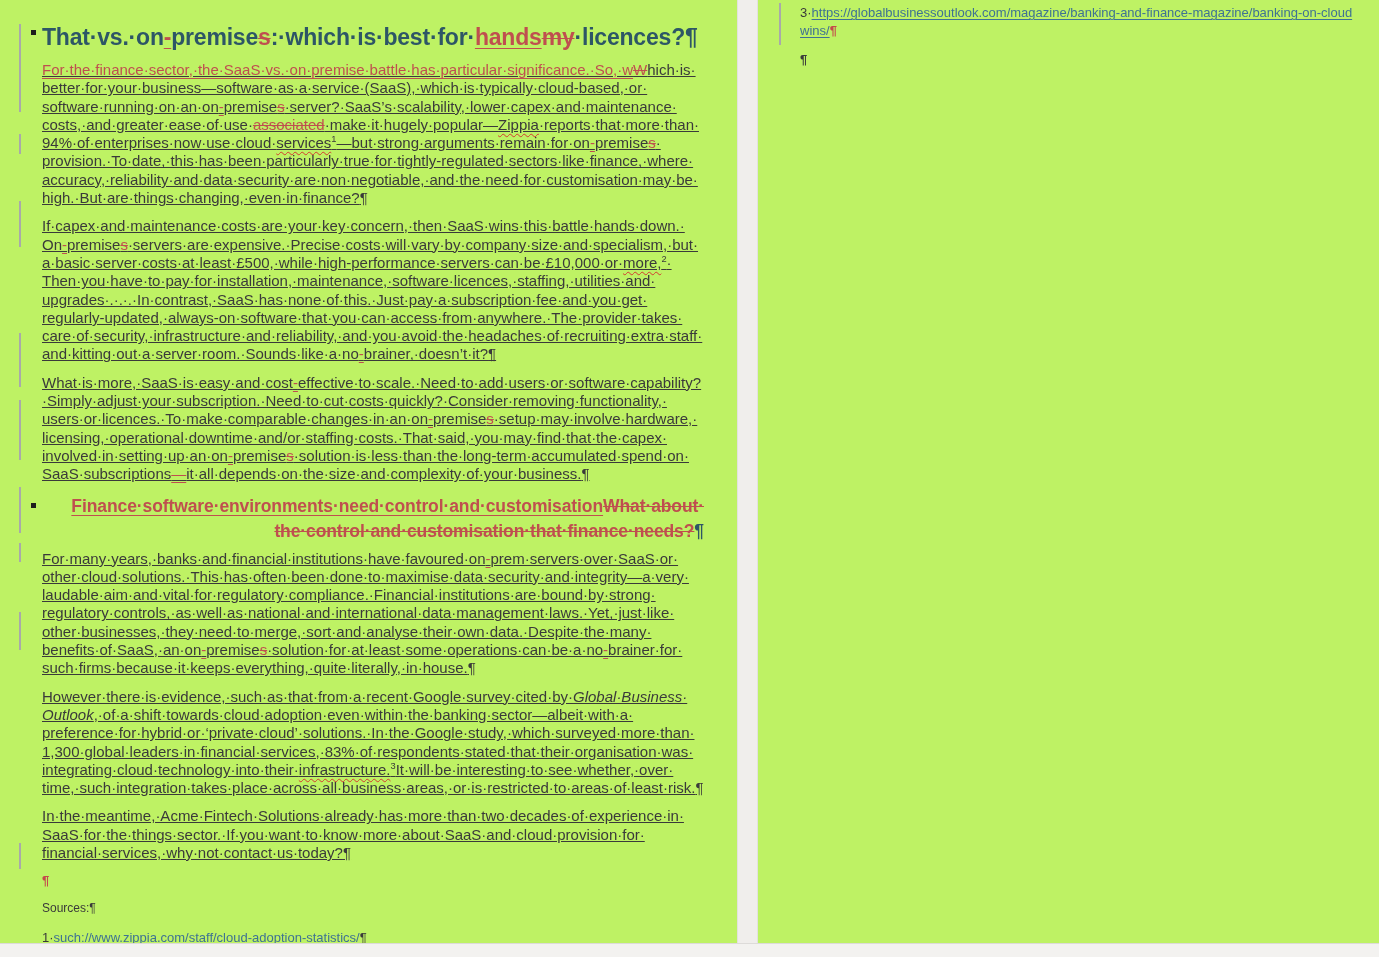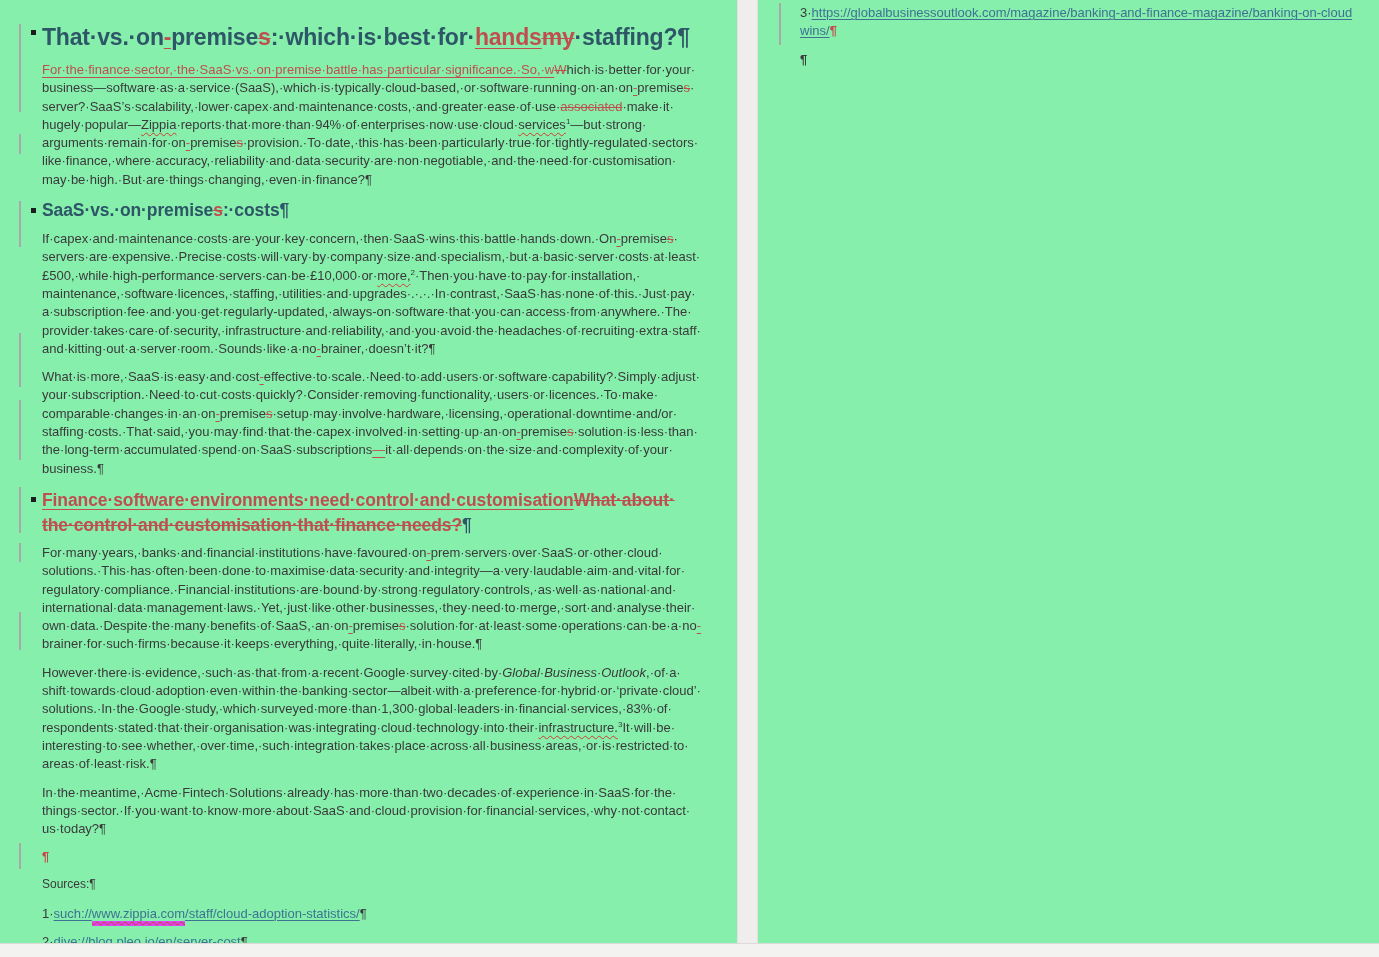--- a/index.html
+++ b/index.html
@@ -1,37 +1,37 @@
 <!DOCTYPE html>
 <html><head>
 <meta charset="utf-8">
 <style>
   html,body{margin:0;padding:0;width:1379px;height:957px;overflow:hidden;
     background:#ffffff;font-family:"Liberation Sans",sans-serif;}
   .canvas{position:relative;width:1379px;height:957px;}
 
-  .page{position:absolute;top:0;background:#86efac;height:944px;overflow:hidden;}
+  .page{position:absolute;top:0;background:#bef264;height:944px;overflow:hidden;}
   .page-left{left:0;width:737px;}
   .page-right{left:758px;width:621px;}
   .page-gap{position:absolute;top:0;left:737px;width:21px;height:944px;
     background:#f0eeec;border-left:1px solid #e3e1df;border-right:1px solid #e3e1df;box-sizing:border-box;}
   .bottom-band{position:absolute;left:0;top:943px;width:1379px;height:14px;
     background:#f3f2f0;border-top:1px solid #dddbd9;}
 
   .content{position:absolute;top:23px;left:42px;width:662px;}
   .content-right{position:absolute;top:4px;left:42px;width:575px;}
 
   .block{position:relative;}
   .b-title{font-size:23px;line-height:28px;font-weight:700;color:#2d5666;
     letter-spacing:-0.2px;margin:0 0 10px 0;}
   .b-h2,.b-h3{font-size:17.5px;line-height:23px;font-weight:700;color:#2d5666;
     letter-spacing:-0.1px;}
   .b-h2{margin:0 0 8px 0;}
-  .b-h3{line-height:25px;margin:0 0 6px 0;}
-  .b-para{font-size:13px;line-height:18.3px;color:#3a3a3a;margin:0 0 10px 0;}
+  .b-h3{line-height:25px;margin:0 0 6px 0;text-align:right;}
+  .b-para{font-size:15px;line-height:18.3px;color:#3a3a3a;margin:0 0 10px 0;text-decoration:underline;}
   .b-mark{font-size:13px;line-height:18px;margin:0 0 9px 0;}
   .b-sources{font-size:12px;line-height:18.3px;color:#3a3a3a;margin:0 0 11px 0;}
   .b-src{font-size:13px;line-height:18.3px;color:#3a3a3a;margin:0 0 10px 0;}
 
   .hmarker{position:absolute;left:-11px;top:9px;width:5px;height:5px;background:#1d1d1d;}
   .b-title .hmarker{top:7px;}
 
   .r-normal{}
   .r-ins{color:#bf4f4f;text-decoration:underline;text-decoration-thickness:1px;text-underline-offset:3px;}
   .r-del{color:#bf4f4f;text-decoration:line-through;text-decoration-thickness:1px;}
@@ -48,23 +48,22 @@
   .r-bold{font-weight:700;}
 
   .change-bar{position:absolute;width:2px;background:#a9a9a9;}
 </style>
 </head>
 <body>
 
 <div class="canvas">
   <div class="page page-left" id="pageLeft">
     <div class="content" id="contentLeft">
-        <div class="block b-title"><span class="hmarker"></span><span class="r-normal">That·​vs.·​on</span><span class="r-ins">-</span><span class="r-normal">premise</span><span class="r-del">s</span><span class="r-normal">:·​which·​is·​best·​for·​</span><span class="r-ins">hands</span><span class="r-del">my</span><span class="r-normal">·​staffing?</span><span class="r-pilteal">¶</span></div>
+        <div class="block b-title"><span class="hmarker"></span><span class="r-normal">That·​vs.·​on</span><span class="r-ins">-</span><span class="r-normal">premise</span><span class="r-del">s</span><span class="r-normal">:·​which·​is·​best·​for·​</span><span class="r-ins">hands</span><span class="r-del">my</span><span class="r-normal">·​licences?</span><span class="r-pilteal">¶</span></div>
         <div class="block b-para"><span class="r-ins">For·​the·​finance·​sector,·​the·​SaaS·​vs.·​on·​premise·​battle·​has·​particular·​significance.·​So,·​w</span><span class="r-del">W</span><span class="r-normal">hich·​is·​better·​for·​your·​business—software·​as·​a·​service·​(SaaS),·​which·​is·​typically·​cloud-based,·​or·​software·​running·​on·​an·​on</span><span class="r-ins">-</span><span class="r-normal">premise</span><span class="r-del">s</span><span class="r-normal">·​server?·​SaaS’s·​scalability,·​lower·​capex·​and·​maintenance·​costs,·​and·​greater·​ease·​of·​use·​</span><span class="r-del">associated</span><span class="r-normal">·​make·​it·​hugely·​popular—</span><span class="r-spell">Zippia</span><span class="r-normal">·​reports·​that·​more·​than·​94%·​of·​enterprises·​now·​use·​cloud·​</span><span class="r-spell">services</span><span class="r-sup">1</span><span class="r-normal">—but·​strong·​arguments·​remain·​for·​on</span><span class="r-ins">-</span><span class="r-normal">premise</span><span class="r-del">s</span><span class="r-normal">·​provision.·​To·​date,·​this·​has·​been·​particularly·​true·​for·​tightly-regulated·​sectors·​like·​finance,·​where·​accuracy,·​reliability·​and·​data·​security·​are·​non·​negotiable,·​and·​the·​need·​for·​customisation·​may·​be·​high.·​But·​are·​things·​changing,·​even·​in·​finance?</span><span class="r-pilcrow">¶</span></div>
-        <div class="block b-h2"><span class="hmarker"></span><span class="r-normal">SaaS·​vs.·​on·​premise</span><span class="r-del">s</span><span class="r-normal">:·​costs</span><span class="r-pilteal">¶</span></div>
         <div class="block b-para"><span class="r-normal">If·​capex·​and·​maintenance·​costs·​are·​your·​key·​concern,·​then·​SaaS·​wins·​this·​battle·​hands·​down.·​On</span><span class="r-ins">-</span><span class="r-normal">premise</span><span class="r-del">s</span><span class="r-normal">·​servers·​are·​expensive.·​Precise·​costs·​will·​vary·​by·​company·​size·​and·​specialism,·​but·​a·​basic·​server·​costs·​at·​least·​£500,·​while·​high-performance·​servers·​can·​be·​£10,000·​or·​</span><span class="r-spell">more,</span><span class="r-sup">2</span><span class="r-normal">·​Then·​you·​have·​to·​pay·​for·​installation,·​maintenance,·​software·​licences,·​staffing,·​utilities·​and·​upgrades·​.·​.·​.·​In·​contrast,·​SaaS·​has·​none·​of·​this.·​Just·​pay·​a·​subscription·​fee·​and·​you·​get·​regularly-updated,·​always-on·​software·​that·​you·​can·​access·​from·​anywhere.·​The·​provider·​takes·​care·​of·​security,·​infrastructure·​and·​reliability,·​and·​you·​avoid·​the·​headaches·​of·​recruiting·​extra·​staff·​and·​kitting·​out·​a·​server·​room.·​Sounds·​like·​a·​no</span><span class="r-ins">-</span><span class="r-normal">brainer,·​doesn’t·​it?</span><span class="r-pilcrow">¶</span></div>
         <div class="block b-para"><span class="r-normal">What·​is·​more,·​SaaS·​is·​easy·​and·​cost</span><span class="r-ins">-</span><span class="r-normal">effective·​to·​scale.·​Need·​to·​add·​users·​or·​software·​capability?·​Simply·​adjust·​your·​subscription.·​Need·​to·​cut·​costs·​quickly?·​Consider·​removing·​functionality,·​users·​or·​licences.·​To·​make·​comparable·​changes·​in·​an·​on</span><span class="r-ins">-</span><span class="r-normal">premise</span><span class="r-del">s</span><span class="r-normal">·​setup·​may·​involve·​hardware,·​licensing,·​operational·​downtime·​and/or·​staffing·​costs.·​That·​said,·​you·​may·​find·​that·​the·​capex·​involved·​in·​setting·​up·​an·​on</span><span class="r-ins">-</span><span class="r-normal">premise</span><span class="r-del">s</span><span class="r-normal">·​solution·​is·​less·​than·​the·​long-term·​accumulated·​spend·​on·​SaaS·​subscriptions</span><span class="r-ins">—</span><span class="r-normal">it·​all·​depends·​on·​the·​size·​and·​complexity·​of·​your·​business.</span><span class="r-pilcrow">¶</span></div>
         <div class="block b-h3"><span class="hmarker"></span><span class="r-ins">Finance·​software·​environments·​need·​control·​and·​customisation</span><span class="r-del">What·​about·​the·​control·​and·​customisation·​that·​finance·​needs?</span><span class="r-pilteal">¶</span></div>
         <div class="block b-para"><span class="r-normal">For·​many·​years,·​banks·​and·​financial·​institutions·​have·​favoured·​on</span><span class="r-ins">-</span><span class="r-normal">prem·​servers·​over·​SaaS·​or·​other·​cloud·​solutions.·​This·​has·​often·​been·​done·​to·​maximise·​data·​security·​and·​integrity—a·​very·​laudable·​aim·​and·​vital·​for·​regulatory·​compliance.·​Financial·​institutions·​are·​bound·​by·​strong·​regulatory·​controls,·​as·​well·​as·​national·​and·​international·​data·​management·​laws.·​Yet,·​just·​like·​other·​businesses,·​they·​need·​to·​merge,·​sort·​and·​analyse·​their·​own·​data.·​Despite·​the·​many·​benefits·​of·​SaaS,·​an·​on</span><span class="r-ins">-</span><span class="r-normal">premise</span><span class="r-del">s</span><span class="r-normal">·​solution·​for·​at·​least·​some·​operations·​can·​be·​a·​no</span><span class="r-ins">-</span><span class="r-normal">brainer·​for·​such·​firms·​because·​it·​keeps·​everything,·​quite·​literally,·​in·​house.</span><span class="r-pilcrow">¶</span></div>
         <div class="block b-para"><span class="r-normal">However·​there·​is·​evidence,·​such·​as·​that·​from·​a·​recent·​Google·​survey·​cited·​by·​</span><span class="r-italic">Global·​Business·​Outlook</span><span class="r-normal">,·​of·​a·​shift·​towards·​cloud·​adoption·​even·​within·​the·​banking·​sector—albeit·​with·​a·​preference·​for·​hybrid·​or·​‘private·​cloud’·​solutions.·​In·​the·​Google·​study,·​which·​surveyed·​more·​than·​1,300·​global·​leaders·​in·​financial·​services,·​83%·​of·​respondents·​stated·​that·​their·​organisation·​was·​integrating·​cloud·​technology·​into·​their·​</span><span class="r-spell">infrastructure.</span><span class="r-sup">3</span><span class="r-normal">It·​will·​be·​interesting·​to·​see·​whether,·​over·​time,·​such·​integration·​takes·​place·​across·​all·​business·​areas,·​or·​is·​restricted·​to·​areas·​of·​least·​risk.</span><span class="r-pilcrow">¶</span></div>
         <div class="block b-para"><span class="r-normal">In·​the·​meantime,·​Acme·​Fintech·​Solutions·​already·​has·​more·​than·​two·​decades·​of·​experience·​in·​SaaS·​for·​the·​things·​sector.·​If·​you·​want·​to·​know·​more·​about·​SaaS·​and·​cloud·​provision·​for·​financial·​services,·​why·​not·​contact·​us·​today?</span><span class="r-pilcrow">¶</span></div>
         <div class="block b-mark"><span class="r-pilred r-bold">¶</span></div>
         <div class="block b-sources"><span class="r-normal">Sources:</span><span class="r-pilcrow">¶</span></div>
         <div class="block b-src"><span class="r-normal">1·​</span><span class="r-link">such://</span><span class="r-link r-spelllink">www.zippia.com</span><span class="r-link">/staff/cloud-adoption-statistics/</span><span class="r-pilcrow">¶</span></div>
         <div class="block b-src"><span class="r-normal">2·​</span><span class="r-link">dive://blog.pleo.io/en/server-cost</span><span class="r-pilcrow">¶</span></div>

